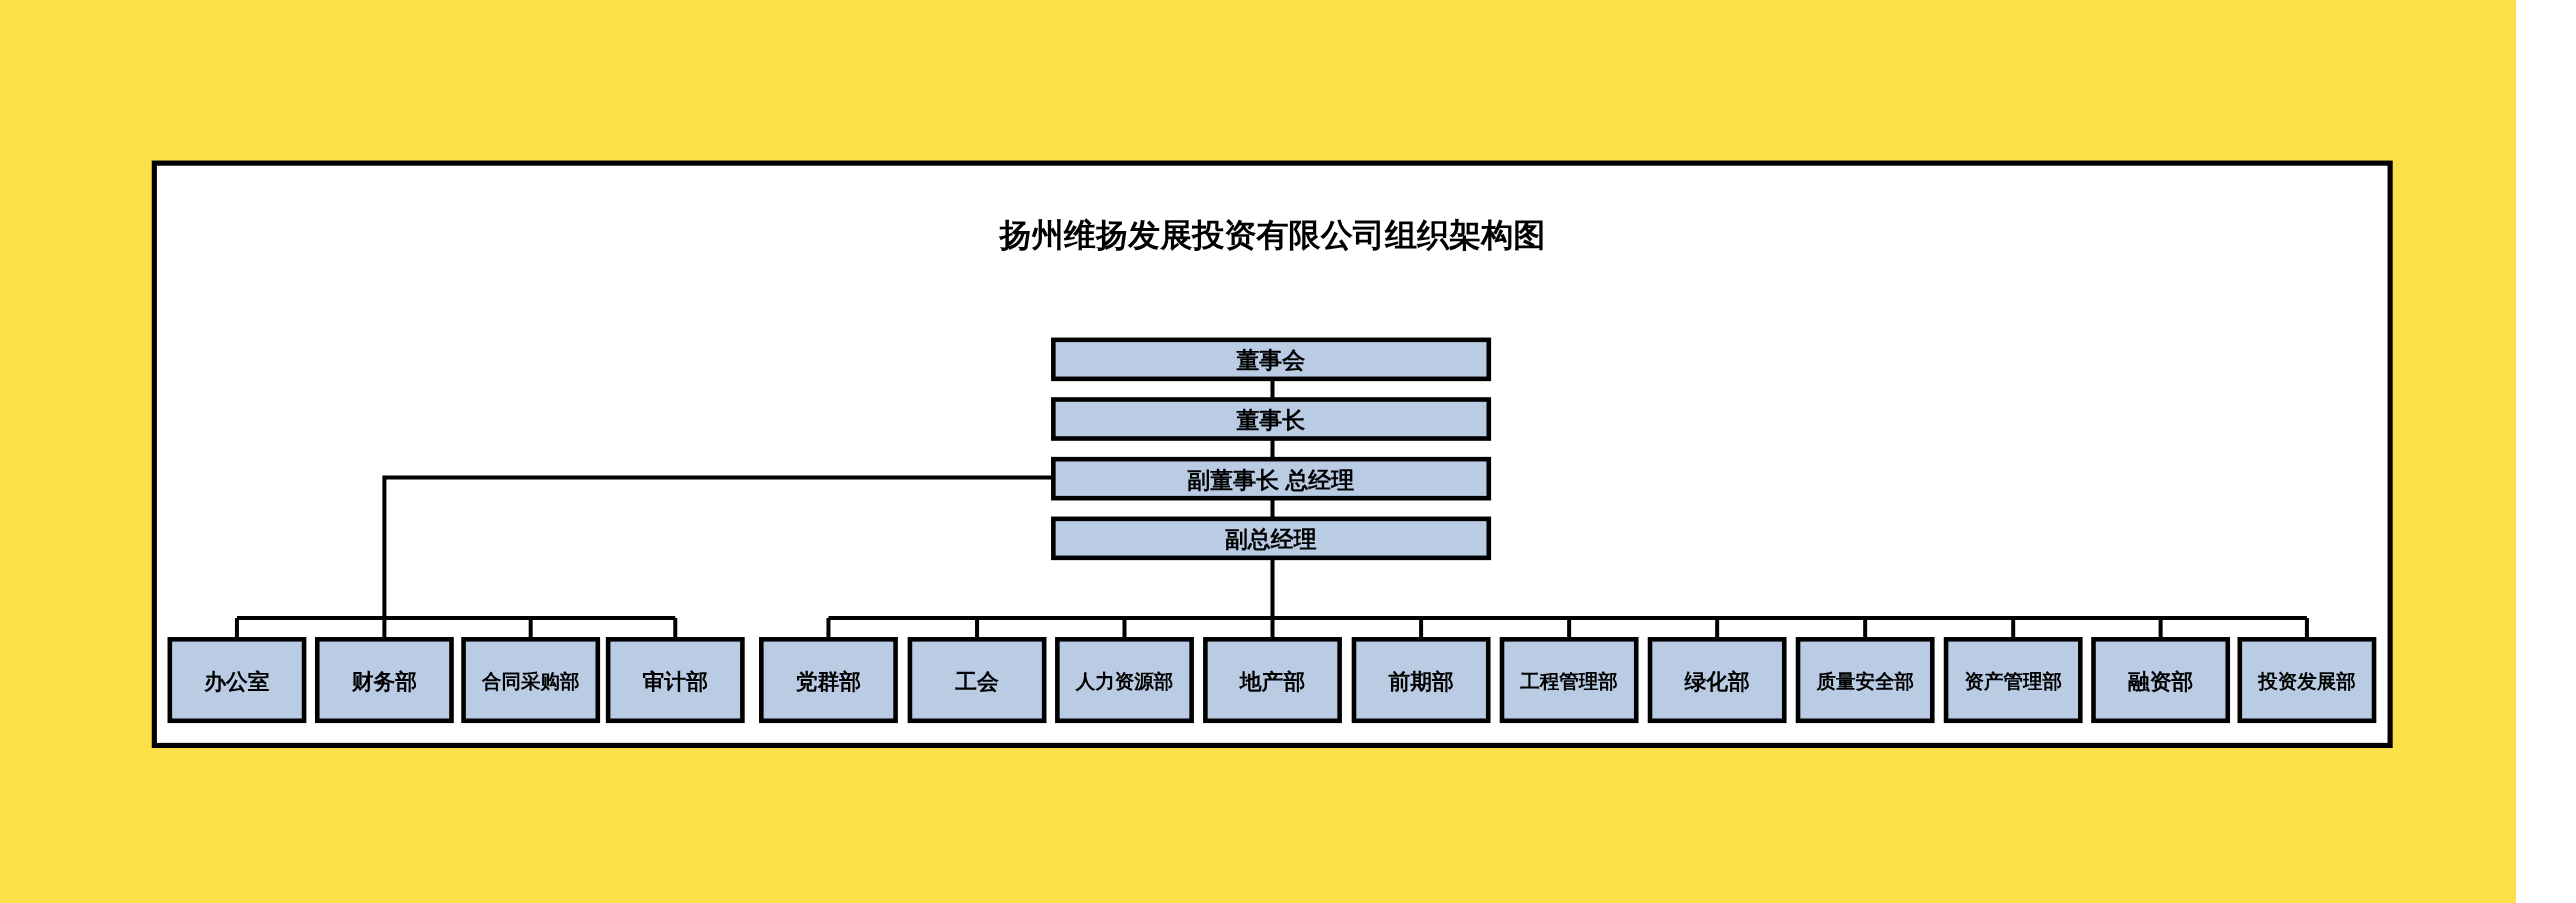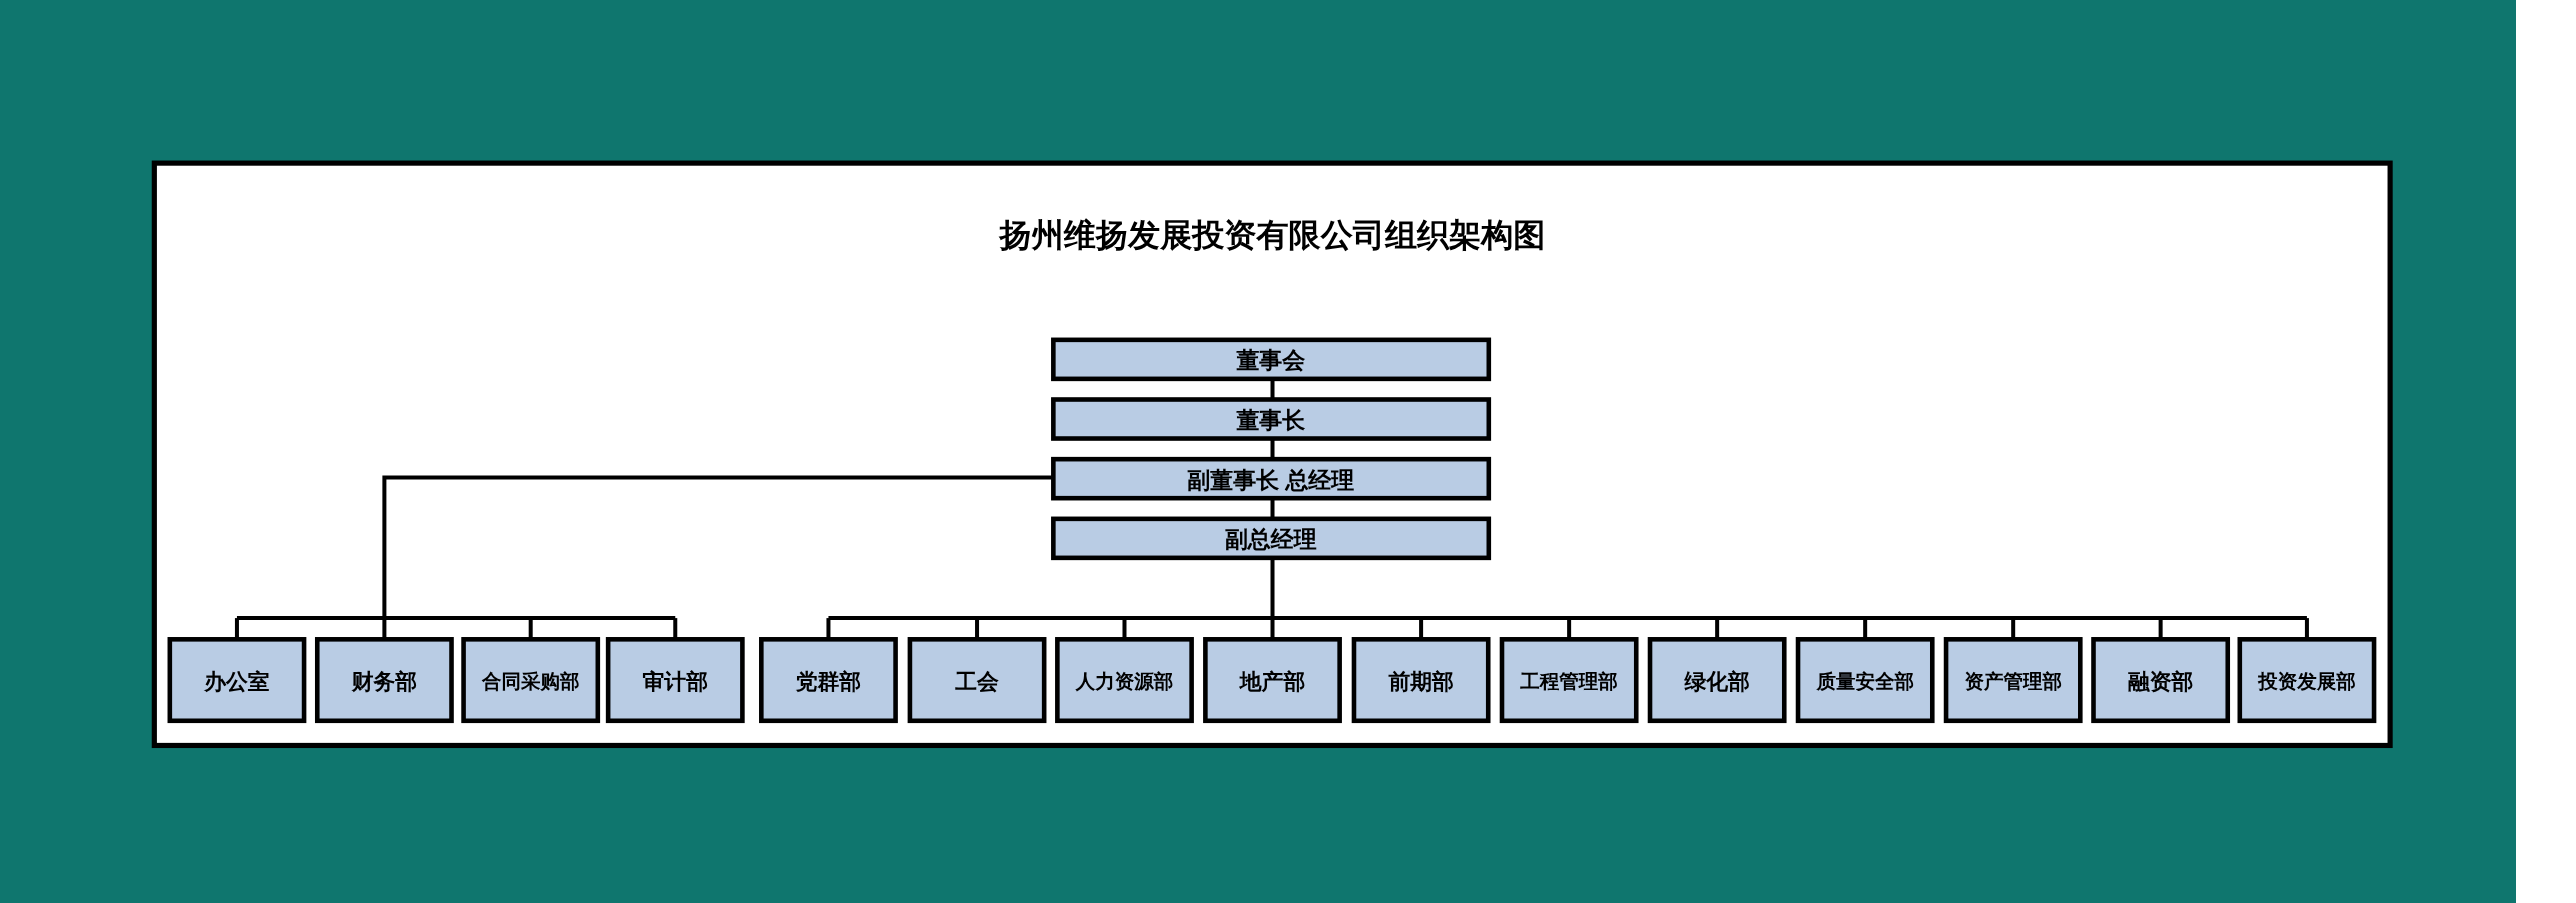--- a/index.html
+++ b/index.html
@@ -10,21 +10,21 @@
   body {
     width: 2576px;
     height: 904px;
     font-family: "Liberation Sans", "DejaVu Sans", sans-serif;
     overflow: hidden;
   }
   #page {
     position: relative;
     width: 2516px;
     height: 904px;
-    background: #0f766e;
+    background: #fde047;
   }
   #chart-svg {
     position: absolute;
     top: 0;
     left: 0;
     width: 2576px;
     height: 904px;
     display: block;
   }
   .frame-rect {

